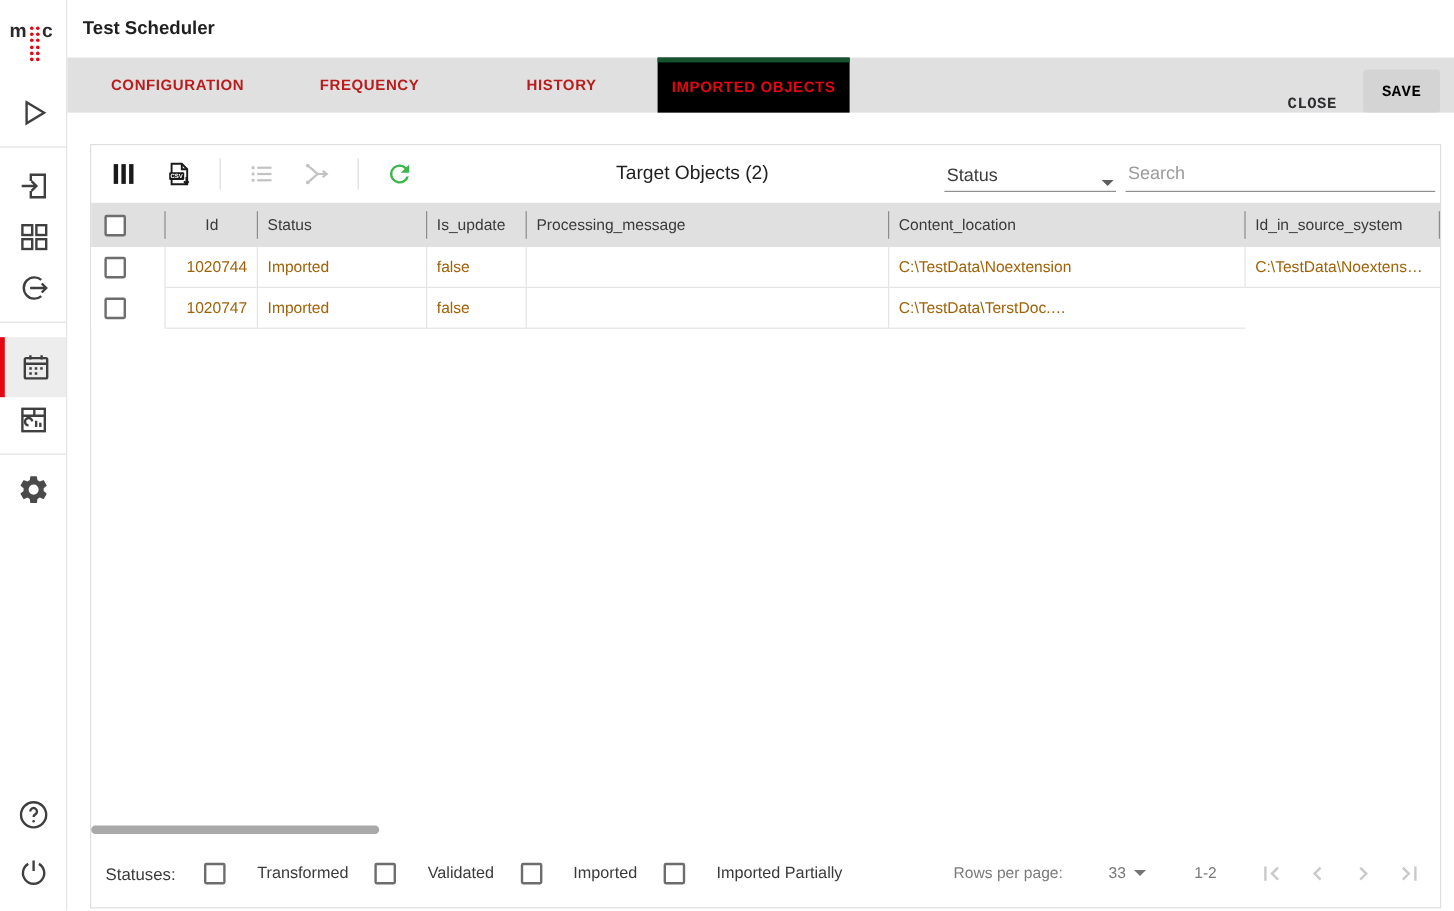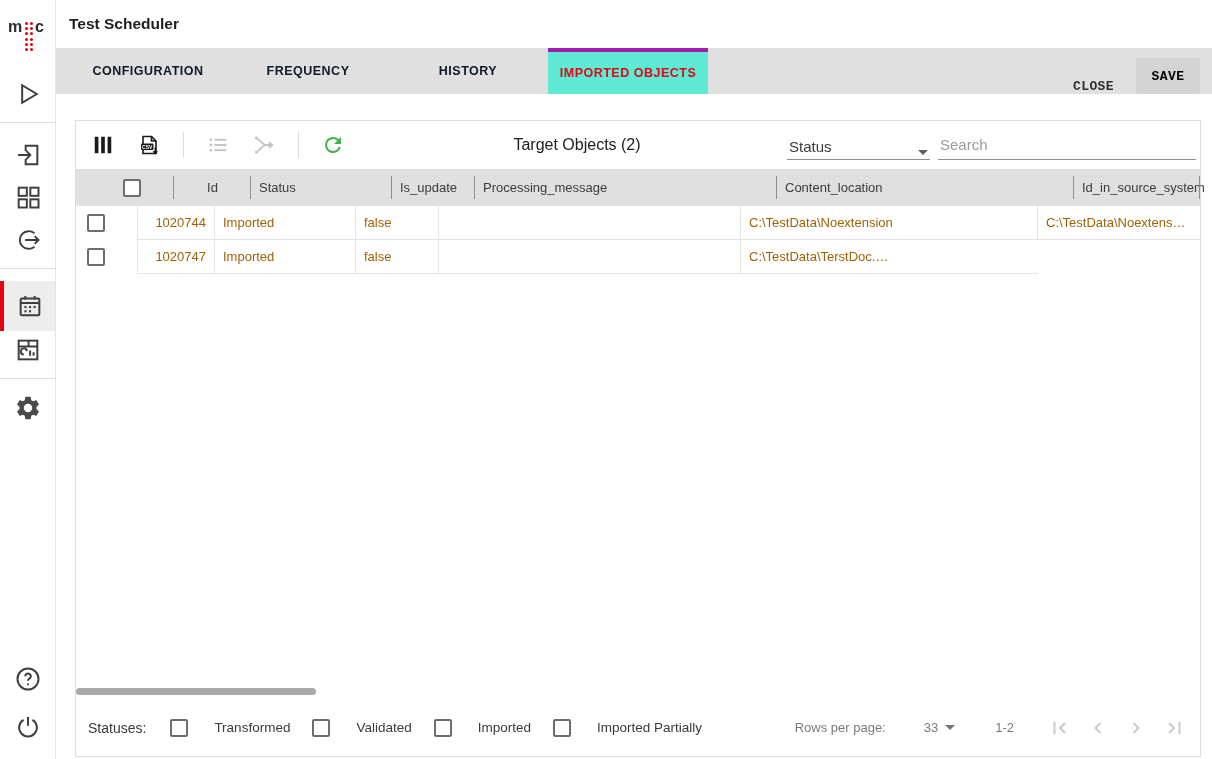--- a/index.html
+++ b/index.html
@@ -25,22 +25,22 @@
   .sicon { stroke:#3f3f3f; fill:none; stroke-width:1.7; }
 
   
   .main { flex:1; display:flex; flex-direction:column; min-width:0; }
   .titlebar { height:48px; background:#fff; display:flex; align-items:center; padding-left:13px; }
   .titlebar .t { font-size:15.5px; font-weight:600; color:#1f1f1f; }
 
   
   .tabbar { height:46px; background:#e0e0e0; display:flex; align-items:stretch; padding-left:12px; }
   .tab { width:160px; display:flex; align-items:center; justify-content:center;
-    font-size:12.5px; font-weight:700; letter-spacing:.5px; color:#0f172a; cursor:pointer; }
-  .tab.active { background:#5eead4; color:#e30613; border-top:4px solid #a21caf; }
+    font-size:12.5px; font-weight:700; letter-spacing:.5px; color:#b91c1c; cursor:pointer; }
+  .tab.active { background:#000000; color:#e30613; border-top:4px solid #14532d; }
   .tab.disabled { color:#a6a6aa; }
   .tab-actions { margin-left:auto; display:flex; align-items:flex-end; gap:22px; padding-right:12px;font-family:Liberation Mono, monospace; }
   .btn-close { background:none; border:none; font-family:inherit; font-size:13px; font-weight:700;
     letter-spacing:.4px; color:#2e2e32; cursor:pointer; }
   .btn-save { width:64px; height:36px; background:#d4d4d4; border:none; border-radius:3px;
     font-family:inherit; font-size:13px; font-weight:700; letter-spacing:.4px; color:#000000; }
 
   
   .content { flex:1; background:#fff; padding:26px 11px 0 19px; }
   .card { width:100%; height:637px; border:1px solid #dedede; display:flex; flex-direction:column; }
@@ -54,21 +54,21 @@
   .select { width:143px; height:28px; display:flex; align-items:flex-end; justify-content:space-between;
     border-bottom:1px solid #8f8f8f; padding:0 2px 4px 2px; cursor:pointer; }
   .select .lbl { font-size:15px; color:#3c3c3c; }
   .search { width:258px; height:28px; border-bottom:1px solid #8f8f8f; }
   .search input { width:100%; border:none; outline:none; font-family:inherit; font-size:15px;
     color:#3c3c3c; padding:4px 2px; background:transparent; }
   .search input::placeholder { color:#9b9b9b; }
 
   
   .tgrid { display:grid; grid-template-columns:62px 77px 141px 83px 302px 297px minmax(0,1fr); }
-  .thead { background:#e0e0e0; height:37px; flex:0 0 37px;padding-left:36px; }
+  .thead { background:#e0e0e0; height:37px; flex:0 0 37px; }
   .th { position:relative; display:flex; align-items:center; padding:0 8px;
     font-size:13px; color:#3b3b3b; }
   .th::after { content:""; position:absolute; right:0; top:7px; bottom:7px; width:1px; background:#8c8c8c; }
   .th.c-id { justify-content:center; }
   .trow { height:34px; background:#fff; }
   .td { display:flex; align-items:center; padding:0 8px; font-size:13px; color:#a16207;
     border-right:1px solid #e4e4e4; border-bottom:1px solid #e4e4e4; white-space:nowrap; overflow:hidden; }
   .td:last-child { border-right:none; }
   .td.cb { border-bottom:none; }
   .td.c-id { justify-content:flex-end; }

